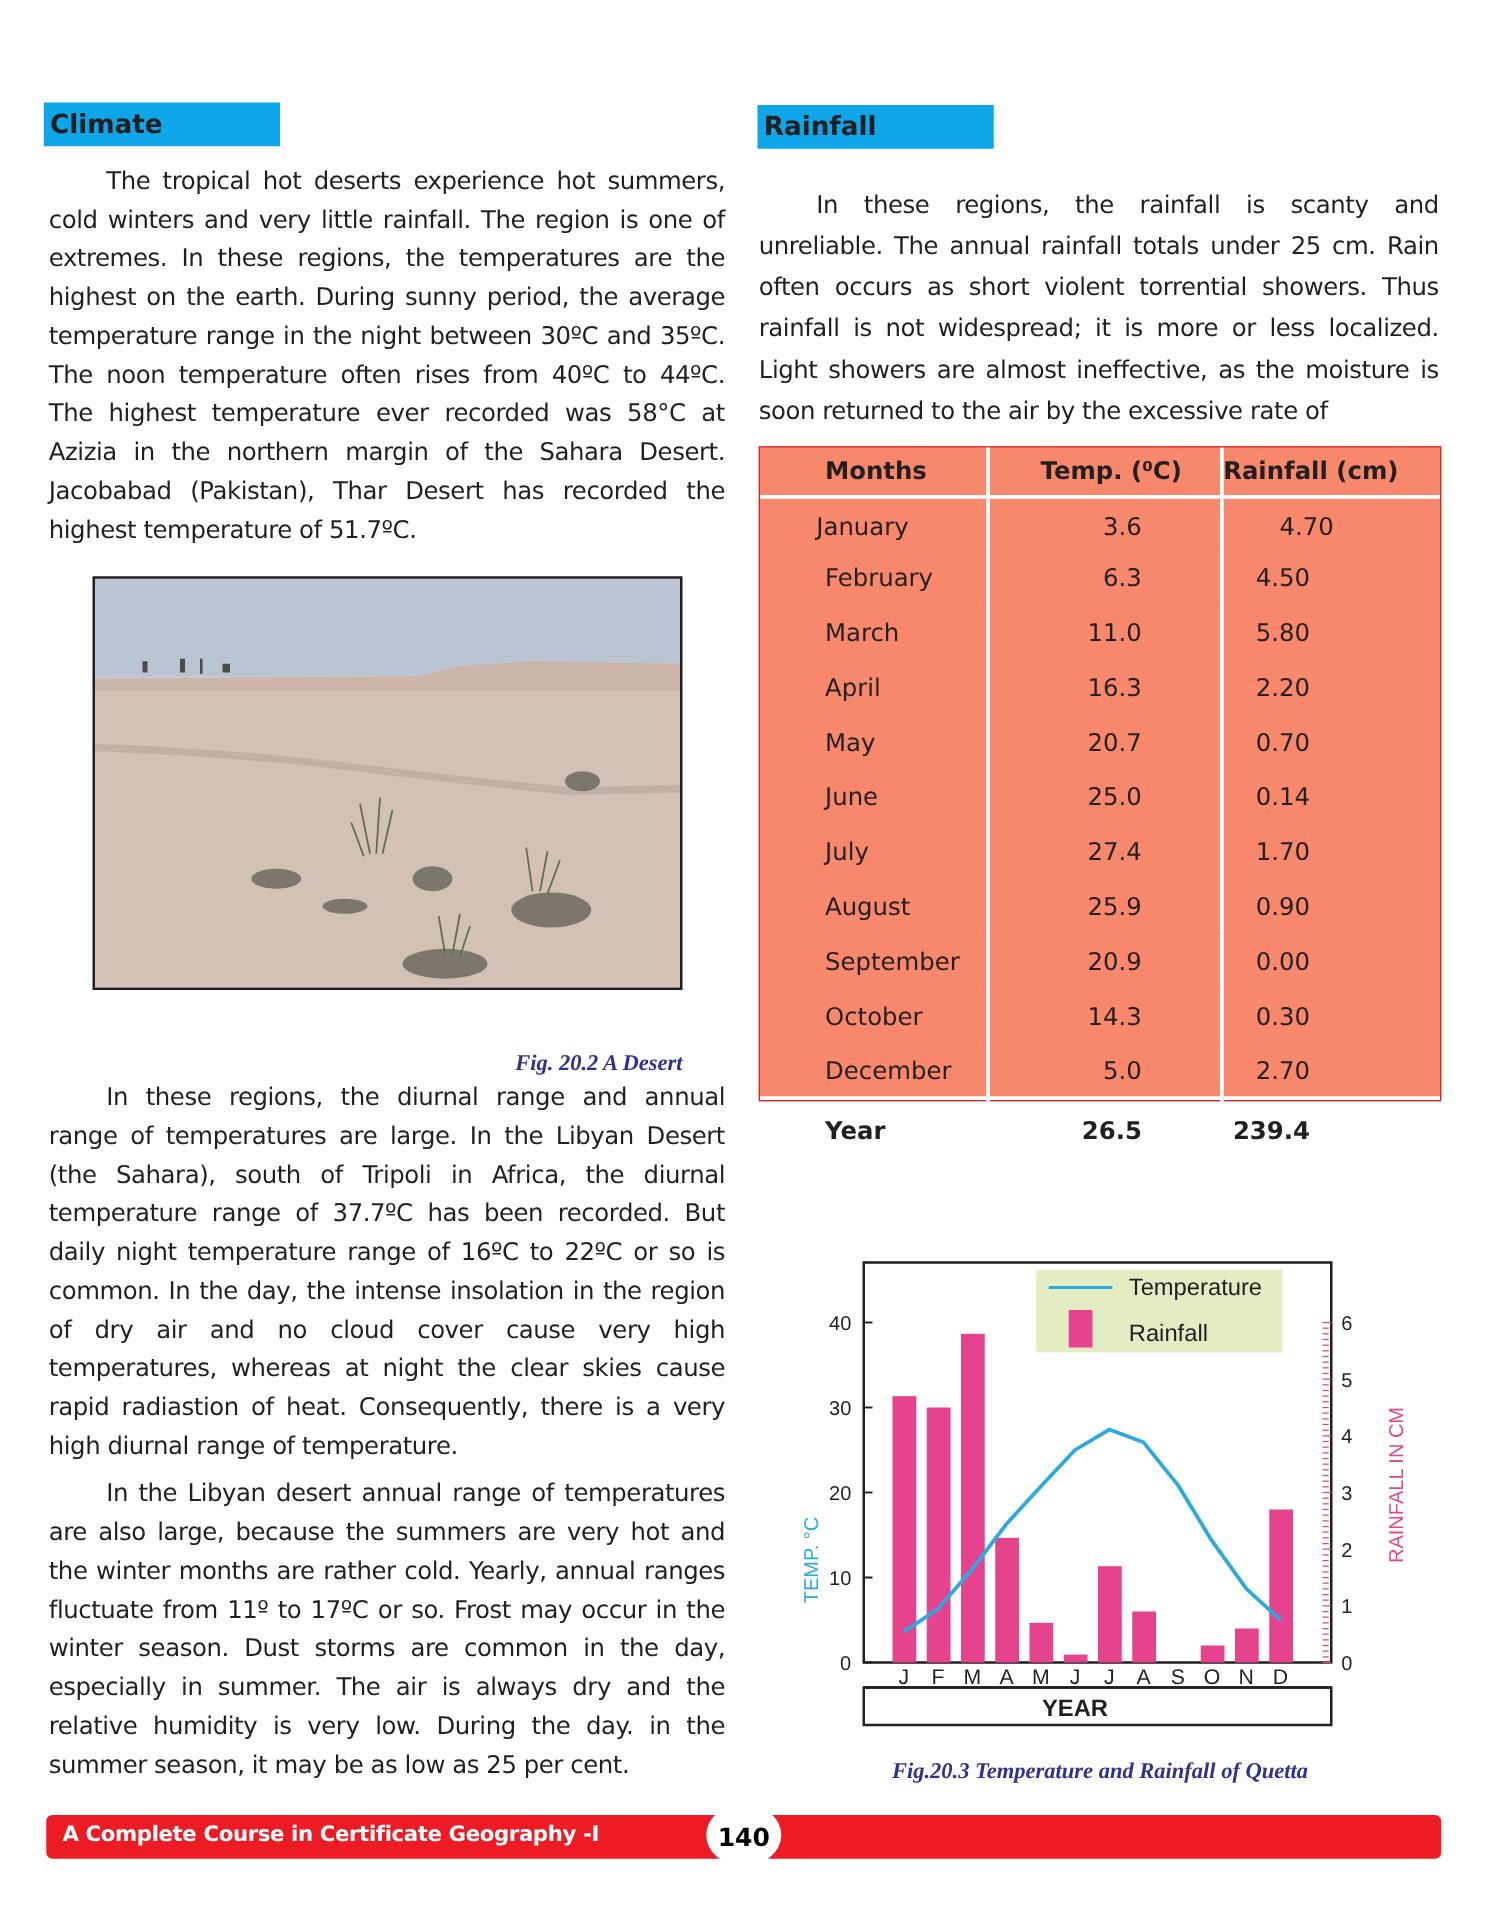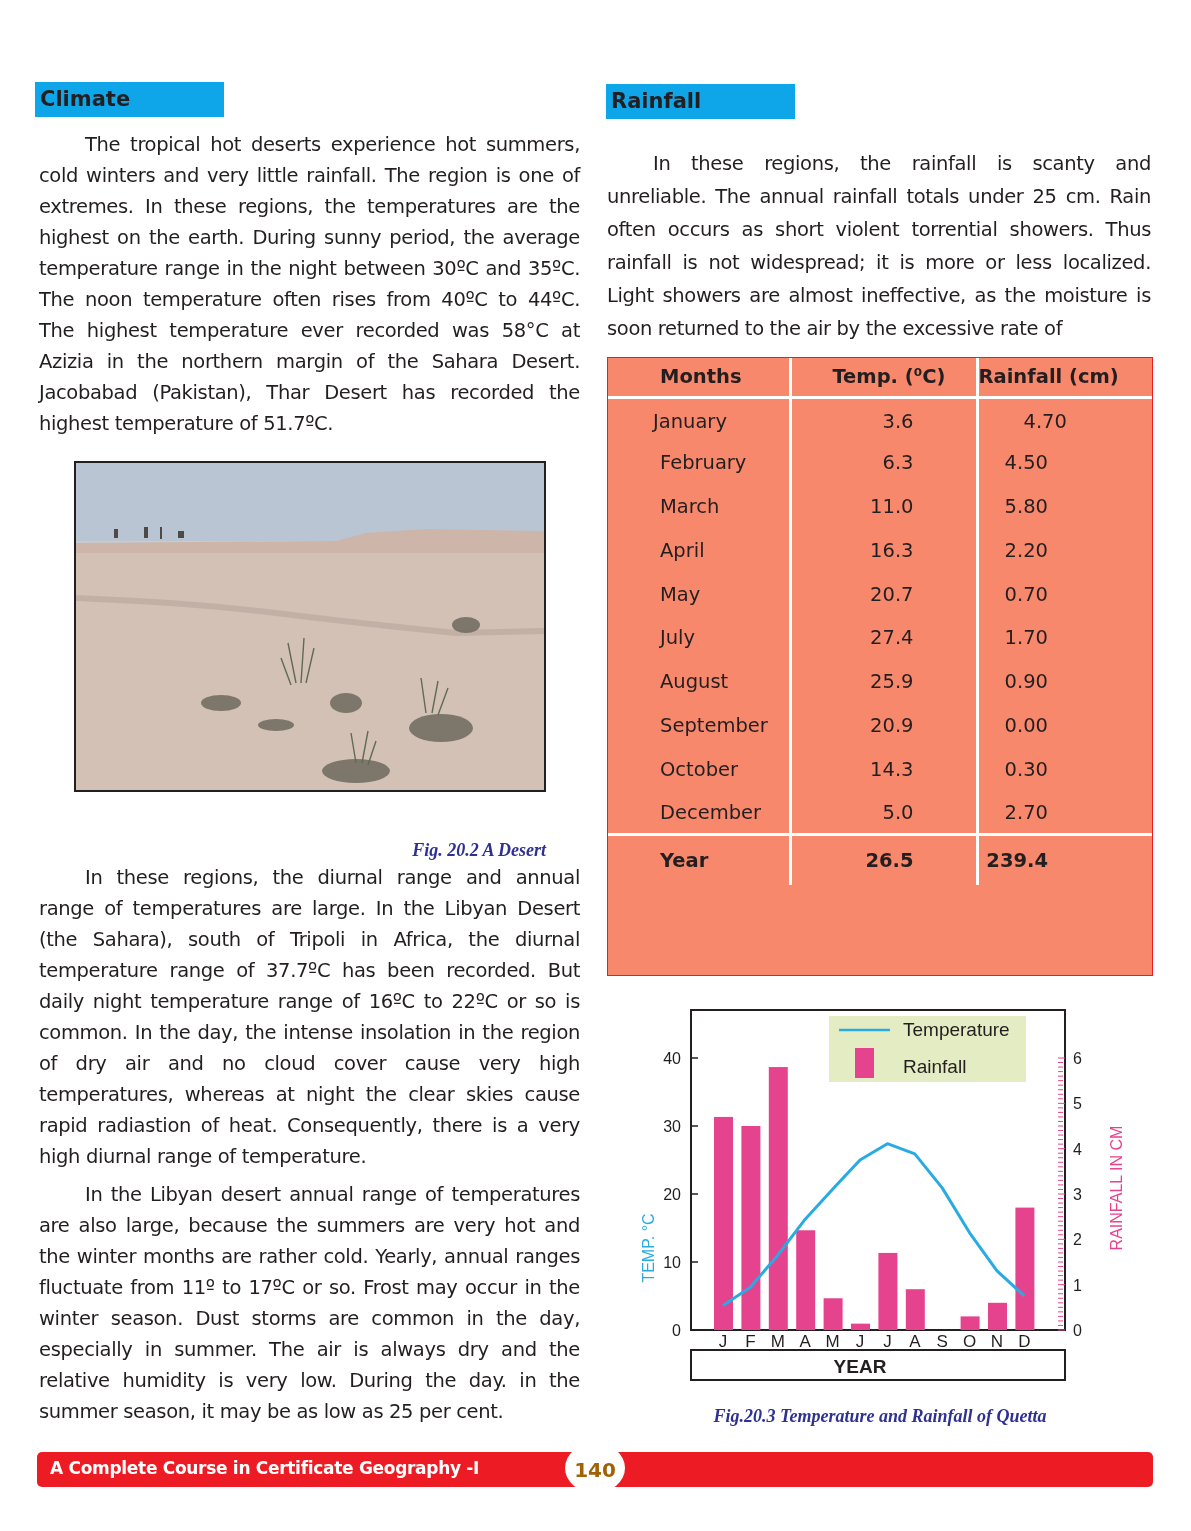--- a/index.html
+++ b/index.html
@@ -23,21 +23,21 @@
   
   .photo {
     position: absolute; left: 74px; top: 461px; width: 472px; height: 331px;
     border: 2px solid #231f20; overflow: hidden;
     background: linear-gradient(180deg, #b7c3d4 0%, #c9cbd2 24%, #cdb9ad 27%, #d2c0b4 45%, #d4c3b9 65%, #cdbcb2 100%);
   }
   .photo svg { position: absolute; left: 0; top: 0; }
 
   
   .tbl {
-    position: absolute; left: 607px; top: 357px; width: 546px; height: 619px;
+    position: absolute; left: 607px; top: 357px; width: 546px; height: 524px;
     background: #f7886c; border: 1.5px solid #ed1c24;
   }
   .tbl table { width: 100%; border-collapse: collapse; table-layout: fixed; }
   .tbl td, .tbl th { font-size: 19.5px; color: #231f20; font-weight: normal; padding: 0; }
   .tbl th { font-weight: bold; height: 39px; }
   .tbl .col1 { width: 182px; padding-left: 52px; text-align: left; border-right: 3px solid #ffffff; }
   .tbl .col2 { width: 187px; border-right: 3px solid #ffffff; }
   .tbl .col3 { }
   .tbl thead tr { border-bottom: 3px solid #ffffff; }
   .tbl td.num2 { text-align: right; padding-right: 62px; }
@@ -58,21 +58,21 @@
   .footer {
     position: absolute; left: 37px; top: 1452px; width: 1116px; height: 35px;
     background: #ed1c24; border-radius: 5px;
   }
   .footer-title {
     position: absolute; left: 13px; top: 0; line-height: 33px; color: #ffffff;
     font-weight: bold; font-size: 17px; font-family: "DejaVu Sans", sans-serif; letter-spacing: -0.3px;
   }
   .page-num {
     position: absolute; left: 528px; top: -9px; width: 60px; height: 50px; background: #ffffff;
-    border-radius: 50%; text-align: center; line-height: 54px; font-weight: bold; font-size: 20px; color: #a16207;
+    border-radius: 50%; text-align: center; line-height: 54px; font-weight: bold; font-size: 20px; color: #000000;
   }
 </style>
 </head>
 <body>
 
 <div class="heading" style="left:35px; top:82px; width:189px;">Climate</div>
 
 <p class="para" style="left:39px; top:129px; width:541px;">The tropical hot deserts experience hot summers, cold winters and very little rainfall. The region is one of extremes. In these regions, the temperatures are the highest on the earth. During sunny period, the average temperature range in the night between 30ºC and 35ºC. The noon temperature often rises from 40ºC to 44ºC. The highest  temperature ever recorded was 58°C at Azizia in the northern margin of the Sahara Desert. Jacobabad (Pakistan), Thar Desert has recorded the highest temperature of 51.7ºC.</p>
 
 <div class="photo">
@@ -140,20 +140,25 @@
         </tr>
         <tr>
           <td class="col1">April</td>
           <td class="col2 num2">16.3</td>
           <td class="col3 num3">2.20</td>
         </tr>
         <tr>
           <td class="col1">May</td>
           <td class="col2 num2">20.7</td>
           <td class="col3 num3">0.70</td>
+        </tr>
+        <tr>
+          <td class="col1">June</td>
+          <td class="col2 num2">25.0</td>
+          <td class="col3 num3">0.14</td>
         </tr>
         <tr>
           <td class="col1">July</td>
           <td class="col2 num2">27.4</td>
           <td class="col3 num3">1.70</td>
         </tr>
         <tr>
           <td class="col1">August</td>
           <td class="col2 num2">25.9</td>
           <td class="col3 num3">0.90</td>

